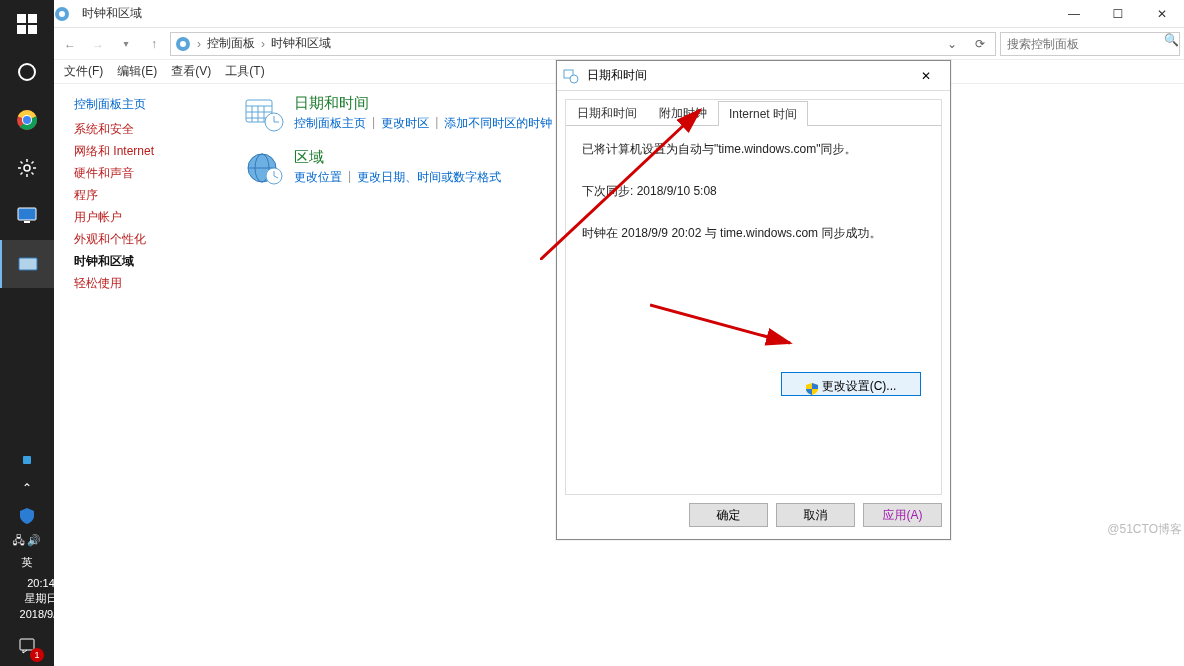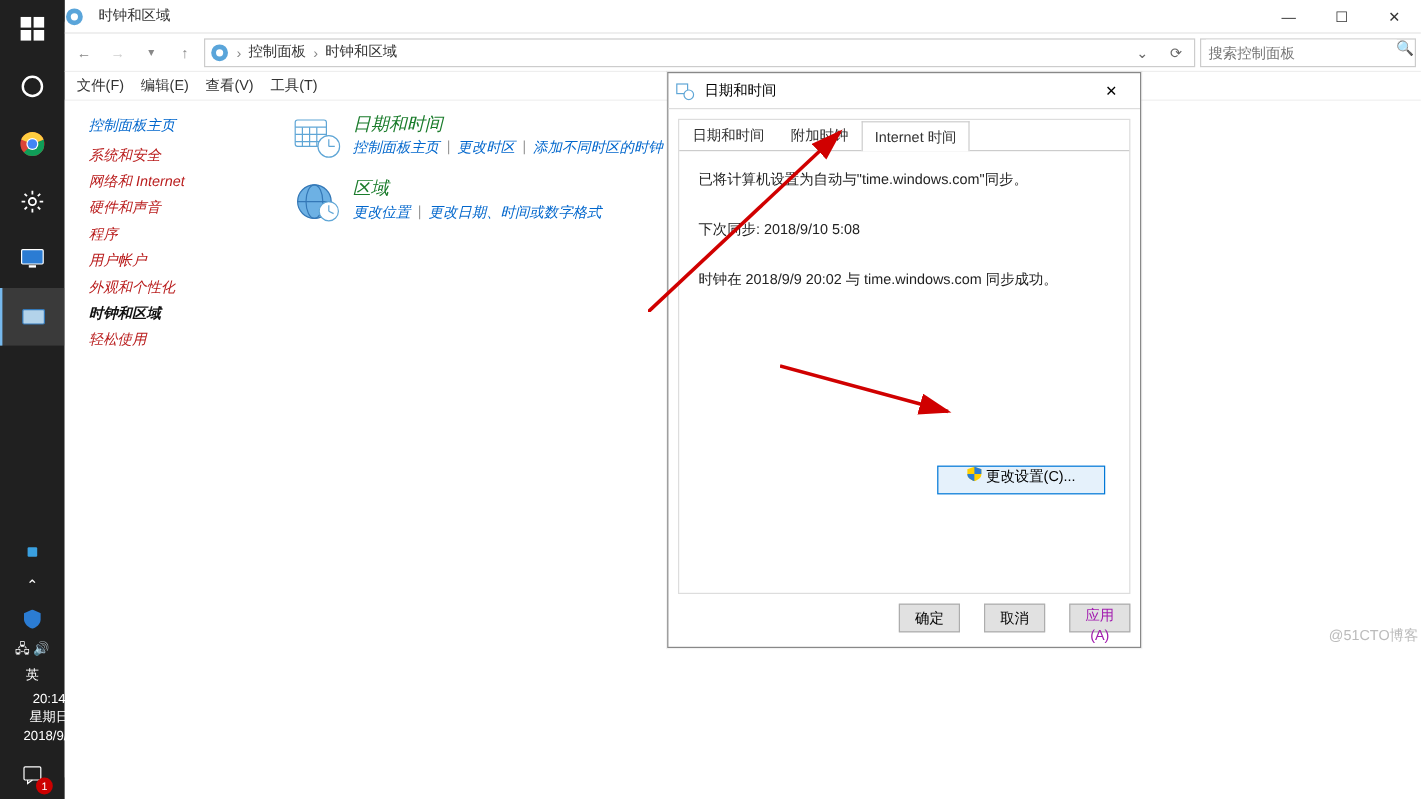--- a/index.html
+++ b/index.html
@@ -19,21 +19,21 @@
   .titlebar .tspace { flex:1; }
   .winbtn { width:44px; height:28px; display:flex; align-items:center; justify-content:center; color:#333; }
   .addressbar { height: 32px; display:flex; align-items:center; padding:0 4px; border-bottom:1px solid #eee; gap:4px; }
   .navbtn { width:24px; height:24px; display:flex; align-items:center; justify-content:center; color:#888; }
   .addr-box { flex:1; height:24px; border:1px solid #ccc; display:flex; align-items:center; padding:0 4px; gap:6px; font-size:12px; color:#333; background:#fff; }
   .addr-box .sep { color:#888; }
   .addr-drop { width:22px; text-align:center; color:#666; }
   .searchbox { width:180px; height:24px; border:1px solid #ccc; display:flex; padding:0 4px; color:#888; background:#fff; }
   .searchbox input { border:0; outline:0; flex:1; font-size:12px; color:#888; }
   .menubar { height:24px; display:flex; align-items:center; gap:14px; padding:0 10px; border-bottom:1px solid #eee; font-size:12px; color:#333; }
-  .content { position:absolute; left:0; right:0; top:84px; bottom:0; display:flex; background:#fff;font-style:italic; }
+  .content { position:absolute; left:0; right:0; top:84px; bottom:0; display:flex; background:#fff; }
   .sidebar { width:180px; padding:8px 12px 8px 20px; }
   .side-title { color:#0066cc; margin:4px 0 8px; }
   .side-item { color:#b91c1c; margin:5px 0; cursor:default; }
   .side-item.bold { color:#111; font-weight:700; }
   .main { flex:1; padding:4px 10px; }
   .cat { display:flex; align-items:flex-start; gap:10px; margin:6px 0 14px; }
   .cat .icon { width:40px; height:40px; display:flex; align-items:center; justify-content:center; }
   .cat .ctitle { color:#1b7c2c; font-size:15px; }
   .cat .links { display:flex; gap:6px; margin-top:2px; flex-wrap:wrap; }
   .cat .links span { color:#0066cc; }
@@ -43,24 +43,24 @@
   .dlg-title { height:30px; display:flex; align-items:center; padding:0 6px; border-bottom:1px solid #ddd; }
   .dlg-title .dicon { width:20px; text-align:center; }
   .dlg-title .dtext { flex:1; font-size:12px; padding-left:4px; }
   .dlg-close { width:36px; height:30px; display:flex; align-items:center; justify-content:center; }
   .dlg-body { position:absolute; left:8px; right:8px; top:38px; bottom:44px; background:#fff; border:1px solid #ddd; }
   .tabs { display:flex; height:26px; border-bottom:1px solid #ccc; font-size:12px; }
   .tab { padding:4px 10px; border:1px solid transparent; border-bottom:0; cursor:default; color:#333; }
   .tab.active { border-color:#ccc; background:#fff; position:relative; top:1px; }
   .tab-content { padding:14px 16px 0; font-size:12px; color:#222; }
   .tab-content p { margin:0 0 24px; line-height:1.5; }
-  .chg-btn { position:absolute; right:20px; top:288px; width:140px; height:24px; border:1px solid #0078d7; background:#e5f1fb; display:flex; align-items:flex-start; justify-content:center; gap:4px; font-size:12px; }
+  .chg-btn { position:absolute; right:20px; top:272px; width:140px; height:24px; border:1px solid #0078d7; background:#e5f1fb; display:flex; align-items:flex-end; justify-content:center; gap:4px; font-size:12px; }
   .shield { width:12px; height:12px; }
   .dlg-buttons { position:absolute; left:8px; right:8px; bottom:8px; height:28px; display:flex; justify-content:flex-end; gap:8px; }
-  .dlg-buttons button { width:51px; height:24px; font-size:12px; background:#e1e1e1; border:1px solid #adadad; cursor:default; font-family:inherit;margin-left:12px; }
+  .dlg-buttons button { width:79px; height:24px; font-size:12px; background:#e1e1e1; border:1px solid #adadad; cursor:default; font-family:inherit; }
   .dlg-buttons button:disabled { color:#a21caf; }
   .annot { position:absolute; pointer-events:none; }
   .watermark { position:absolute; right:2px; bottom:128px; color:#bbb; font-size:12px; }
 </style>
 </head>
 <body>
 
 <div class="taskbar">
   <div class="tb-item">
     <svg width="20" height="20" viewBox="0 0 20 20">

